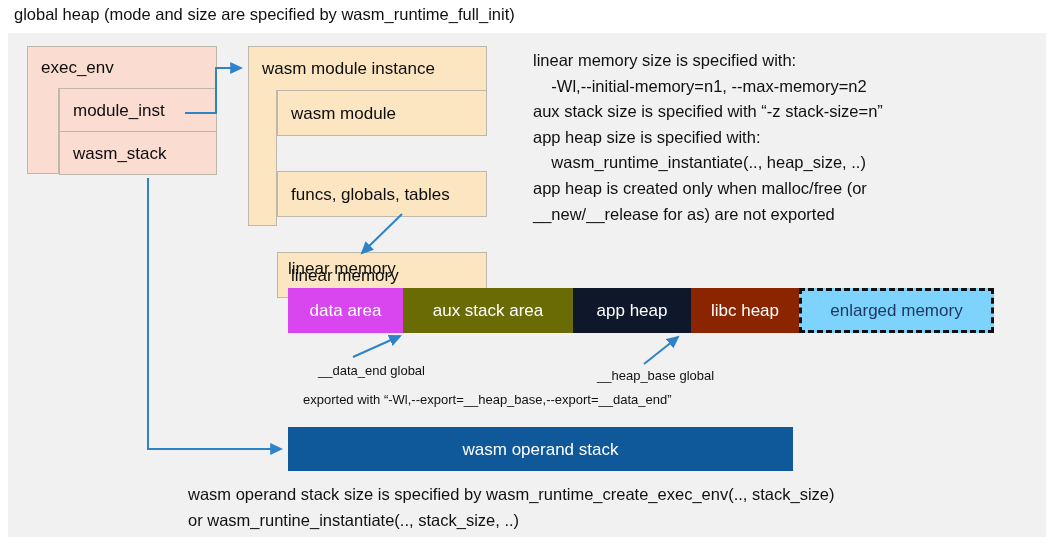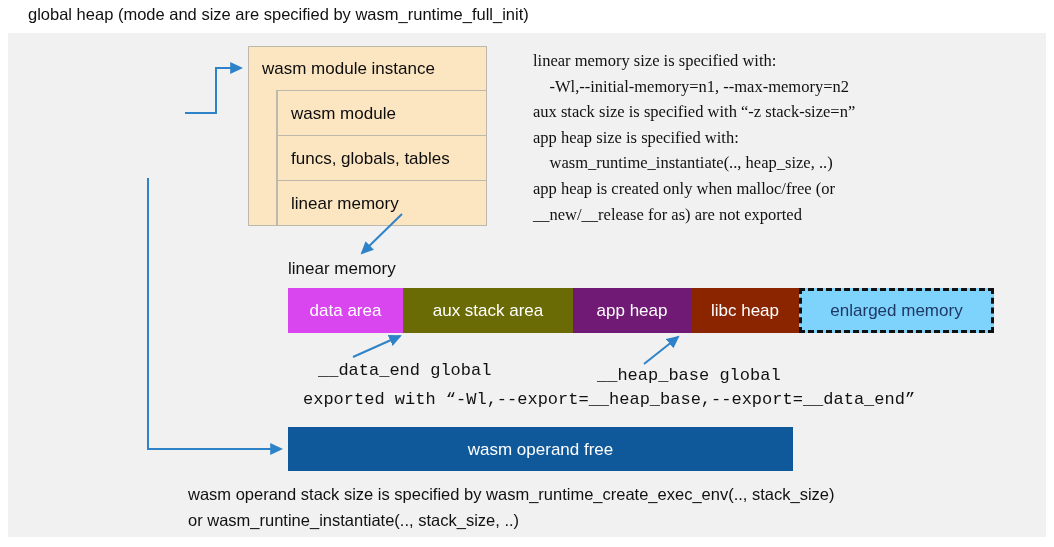--- a/index.html
+++ b/index.html
@@ -5,21 +5,21 @@
   html,body{margin:0;padding:0;background:#ffffff;}
   body{
     width:1054px;height:547px;position:relative;overflow:hidden;
     font-family:"Liberation Sans","DejaVu Sans",sans-serif;
     color:#0d0d0d;
   }
   #stage{position:absolute;left:0;top:0;width:1054px;height:547px;}
 
   
   .title{
-    position:absolute;left:28px;top:3px;
+    position:absolute;left:14px;top:3px;
     font-size:16.5px;line-height:22px;color:#111;white-space:nowrap;
   }
 
   
   .panel{
     position:absolute;left:8px;top:33px;width:1038px;height:504px;
     background:#f1f1f1;
   }
 
   
@@ -60,49 +60,49 @@
   #execEnv .sub{height:44px;}
 
   #wmi{left:248px;top:46px;width:239px;}
   #wmi .row.hdr{height:45px;}
   #wmi .gutter{width:29px;height:136px;}
   #wmi .sub{height:46px;}
 
   
   .infotext{
     position:absolute;left:533px;top:48px;width:500px;
-    font-size:16.5px;line-height:25.6px;color:#111;white-space:pre;font-family:Liberation Serif, serif;
+    font-size:16.5px;line-height:25.6px;color:#111;white-space:pre;
   }
 
   
   .lm-label{
     position:absolute;left:288px;top:258px;
     font-size:17px;line-height:22px;white-space:nowrap;color:#111;
   }
 
   
   .membar{position:absolute;left:288px;top:288px;height:45px;display:flex;}
   .seg{
     box-sizing:border-box;height:45px;
     display:flex;align-items:center;justify-content:center;
     font-size:17px;line-height:1;color:#ffffff;white-space:nowrap;
   }
   .seg.data{width:115px;background:#d946ef;}
   .seg.aux{width:170px;background:#6b6b06;}
-  .seg.app{width:118px;background:#701a75;}
+  .seg.app{width:118px;background:#0f172a;}
   .seg.libc{width:108px;background:#8b2500;}
   .seg.enlarged{
     width:195px;background:#7dd3fc;color:#1f3864;
     border:3px dashed #111111;
   }
 
   
   .ann{
-    position:absolute;font-size:17px;line-height:22px;
-    white-space:nowrap;color:#111;font-family:Liberation Mono, monospace;
+    position:absolute;font-size:13px;line-height:22px;
+    white-space:nowrap;color:#111;
   }
   #annDataEnd{left:318px;top:360px;}
   #annHeapBase{left:597px;top:365px;text-align:right;}
   #annExported{left:303px;top:389px;}
 
   
   .opstack{
     position:absolute;left:288px;top:427px;width:505px;height:44px;
     background:#0f5899;
     display:flex;align-items:center;justify-content:center;
@@ -121,26 +121,36 @@
 </style>
 </head>
 <body>
 
 <div id="stage">
 
   <div class="title">global heap (mode and size are specified by wasm_runtime_full_init)</div>
 
   <div class="panel"></div>
 
+  <div class="struct execenv" id="execEnv">
+    <div class="row hdr">exec_env</div>
+    <div class="indent">
+      <div class="gutter"></div>
+      <div style="flex:1 1 auto;display:flex;flex-direction:column;">
+        <div class="sub">module_inst</div>
+        <div class="sub">wasm_stack</div>
+      </div>
+    </div>
+  </div>
 
   <div class="struct wmi" id="wmi">
     <div class="row hdr">wasm module instance</div>
     <div class="indent">
       <div class="gutter"></div>
-      <div style="flex:1 1 auto;display:flex;flex-direction:column;">
+      <div style="flex:1 1 auto;display:flex;flex-direction:column;gap:36px;">
         <div class="sub">wasm module</div>
         <div class="sub">funcs, globals, tables</div>
         <div class="sub">linear memory</div>
       </div>
     </div>
   </div>
 
   <div class="infotext">linear memory size is specified with:
     -Wl,--initial-memory=n1, --max-memory=n2
 aux stack size is specified with “-z stack-size=n”
@@ -156,21 +166,21 @@
     <div class="seg aux">aux stack area</div>
     <div class="seg app">app heap</div>
     <div class="seg libc">libc heap</div>
     <div class="seg enlarged">enlarged memory</div>
   </div>
 
   <div class="ann" id="annDataEnd">__data_end global</div>
   <div class="ann" id="annHeapBase">__heap_base global</div>
   <div class="ann" id="annExported">exported with “-Wl,--export=__heap_base,--export=__data_end”</div>
 
-  <div class="opstack">wasm operand free</div>
+  <div class="opstack">wasm operand stack</div>
 
   <div class="bottomtext">wasm operand stack size is specified by wasm_runtime_create_exec_env(.., stack_size)
 or wasm_runtine_instantiate(.., stack_size, ..)</div>
 
   <svg id="wires">
     <defs>
       <marker id="arrowBlue" markerWidth="7" markerHeight="7" refX="5.4" refY="3" orient="auto">
         <path d="M0,0 L6.4,3 L0,6 Z" fill="#2E83C8"></path>
       </marker>
     </defs>

